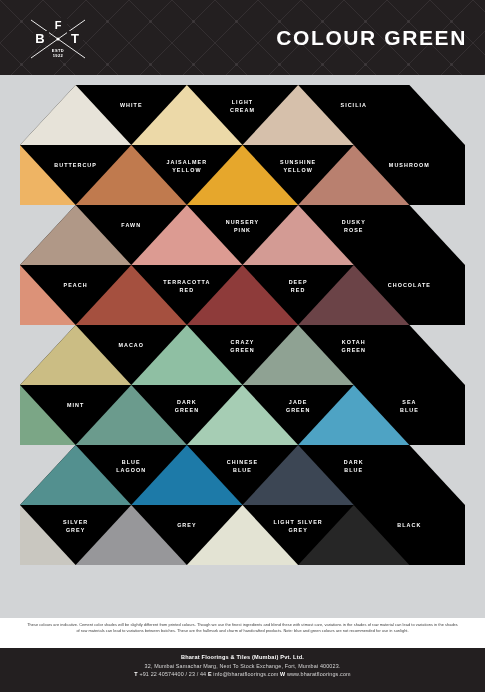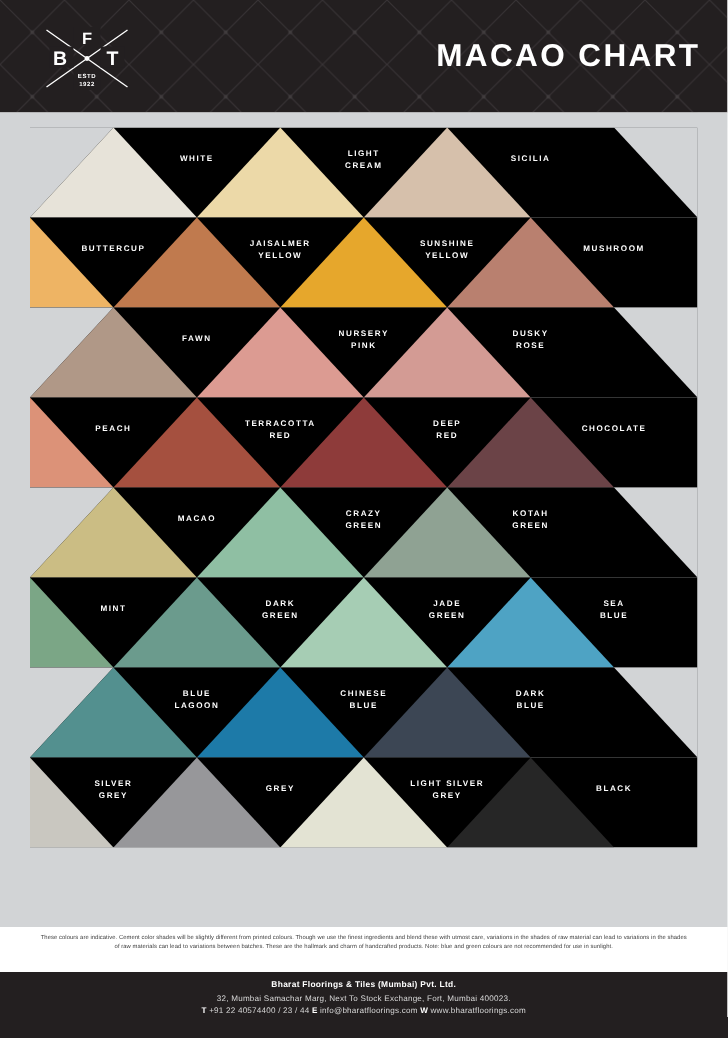--- a/index.html
+++ b/index.html
@@ -114,21 +114,21 @@
         <rect x="22" y="30" width="18" height="14" fill="#231f20"></rect>
         <text x="31" y="13" text-anchor="middle" fill="#ffffff" font-family="Liberation Sans, sans-serif" font-size="11" font-weight="bold">F</text>
         <text x="13" y="27" text-anchor="middle" fill="#ffffff" font-family="Liberation Sans, sans-serif" font-size="13" font-weight="bold">B</text>
         <text x="48" y="27" text-anchor="middle" fill="#ffffff" font-family="Liberation Sans, sans-serif" font-size="13" font-weight="bold">T</text>
         <circle cx="31" cy="23" r="1.6" fill="#ffffff"></circle>
         <text x="31" y="36" text-anchor="middle" fill="#ffffff" font-family="Liberation Sans, sans-serif" font-size="4" font-weight="bold" letter-spacing="0.4">ESTD</text>
         <text x="31" y="41" text-anchor="middle" fill="#ffffff" font-family="Liberation Sans, sans-serif" font-size="4" font-weight="bold" letter-spacing="0.4">1922</text>
       </svg>
     </div>
 
-    <div class="header-title">MACAO CHART</div>
+    <div class="header-title">COLOUR GREEN</div>
   </div>
 
   <div class="chart">
     <svg class="grid-svg" id="grid-svg" width="485" height="543" viewBox="0 0 485 543">
         <rect x="20" y="10" width="445" height="60" fill="#000000"></rect>
         <polygon points="20,10 75.625,10 20,70" fill="#d2d4d6"></polygon>
         <polygon points="465,10 409.375,10 465,70" fill="#d2d4d6"></polygon>
         <polygon points="75.625,10 131.25,70 20,70" fill="#e7e3d9"></polygon>
         <polygon points="186.875,10 242.5,70 131.25,70" fill="#ecd9a8"></polygon>
         <polygon points="298.125,10 353.75,70 242.5,70" fill="#d6c0ab"></polygon>

